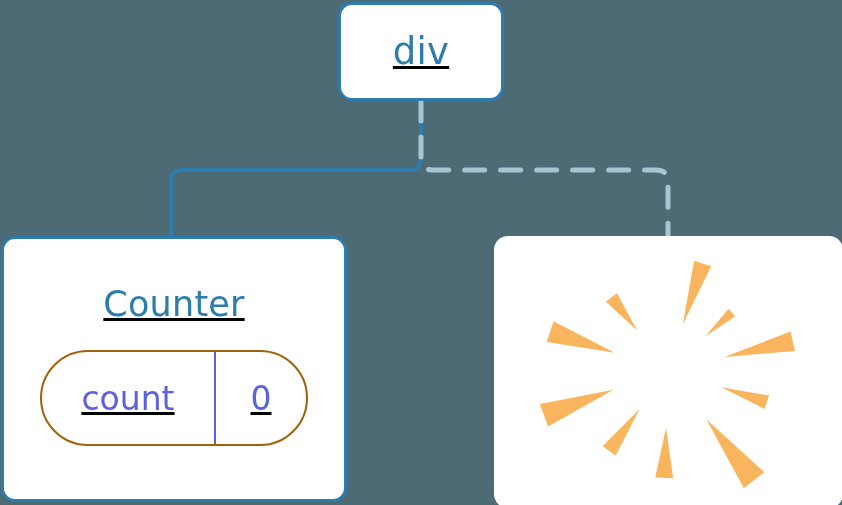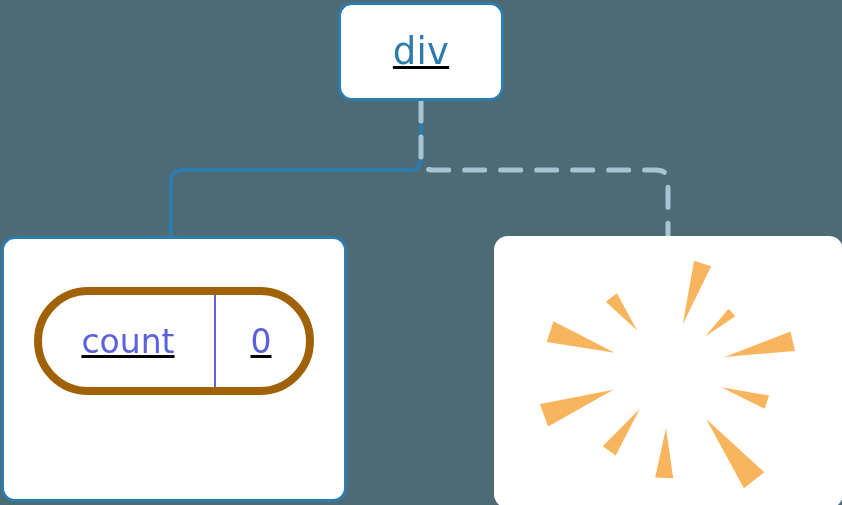--- a/index.html
+++ b/index.html
@@ -71,21 +71,21 @@
     letter-spacing: 0.2px;
     line-height: 1;
     white-space: nowrap;
   }
   #div-title { font-size: 37px; }
   #counter-title { font-size: 35px; margin-bottom: 28px; }
 
   .state-pill {
     display: flex;
     align-items: stretch;
-    border: 8px solid #a16207;
+    border: 2px solid #a16207;
     border-radius: 999px;
     height: 92px;
     min-width: 264px;
     overflow: hidden;
     background: #ffffff;
   }
   .pill-key, .pill-val {
     display: flex;
     align-items: center;
     justify-content: center;
@@ -117,20 +117,21 @@
   <svg id="edges" viewBox="0 0 842 505" xmlns="http://www.w3.org/2000/svg">
     <path d="M 421 101 L 421 158 Q 421 170 409 170 L 183 170 Q 171 170 171 182 L 171 237" fill="none" stroke="#2d7cab" stroke-width="4" stroke-linecap="round"></path>
     <path d="M 421 101 L 421 158 Q 421 170 433 170 L 656 170 Q 668 170 668 182 L 668 237" fill="none" stroke="#a8c4d4" stroke-width="5" stroke-linecap="round" stroke-dasharray="20 16"></path>
   </svg>
 
   <div class="node bordered" id="node-div">
     <div class="node-title" id="div-title">div</div>
   </div>
 
   <div class="node bordered" id="node-counter">
+    <div class="node-title" id="counter-title">Counter</div>
     <div class="state-pill">
       <div class="pill-key">count</div>
       <div class="pill-val">0</div>
     </div>
   </div>
 
   <div class="node" id="node-sparkle">
     <svg id="sparkle-svg" viewBox="0 0 349 272" xmlns="http://www.w3.org/2000/svg">
         <polygon points="188.8,88.3 217.2,30.3 200.1,24.7" fill="#f8b55e" stroke-linejoin="round"></polygon>
         <polygon points="211.2,100.5 241.3,80.2 234.6,72.7" fill="#f8b55e" stroke-linejoin="round"></polygon>

